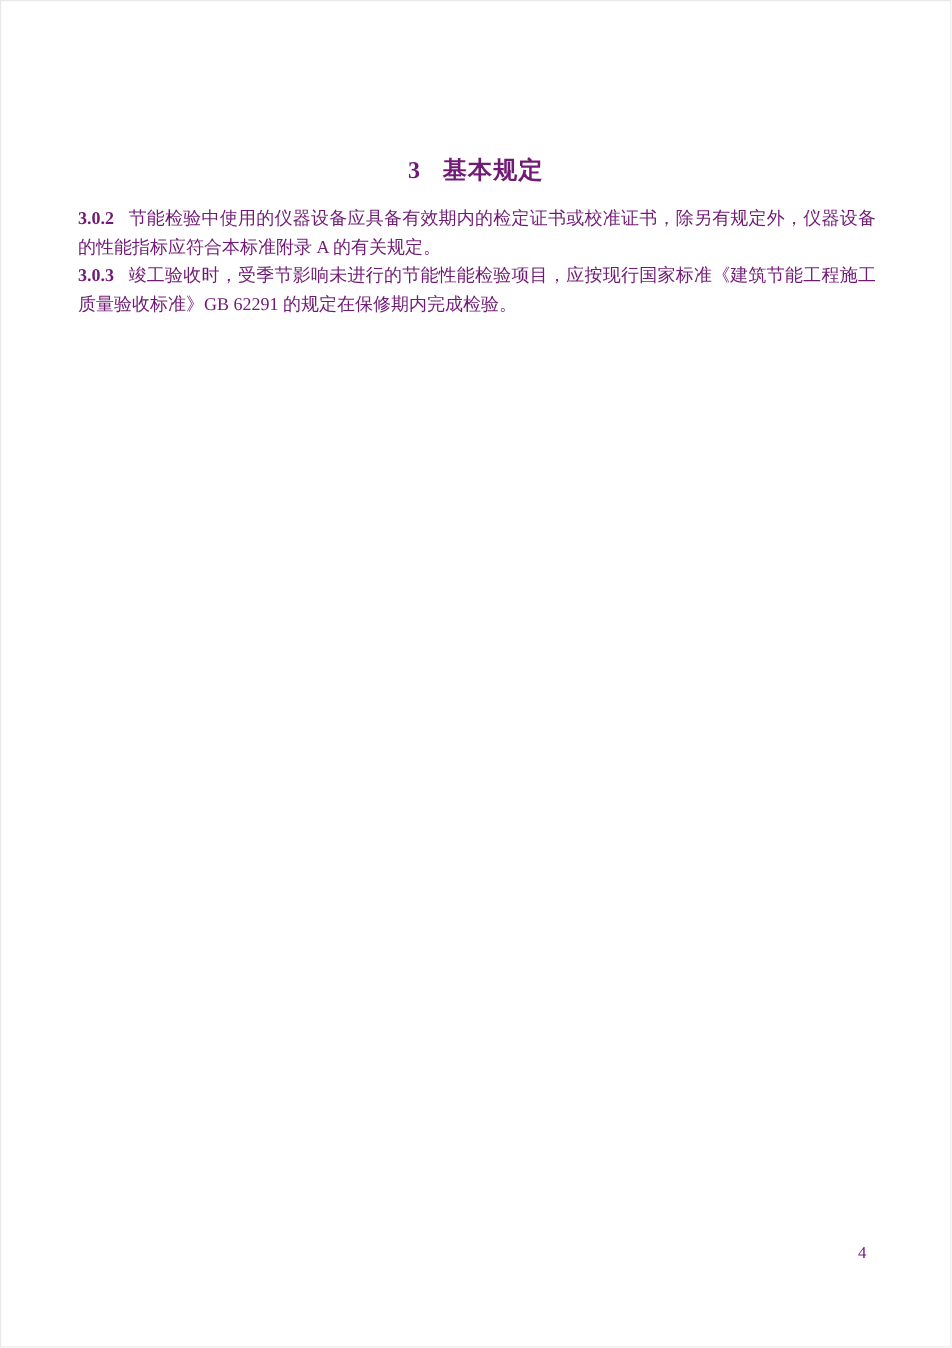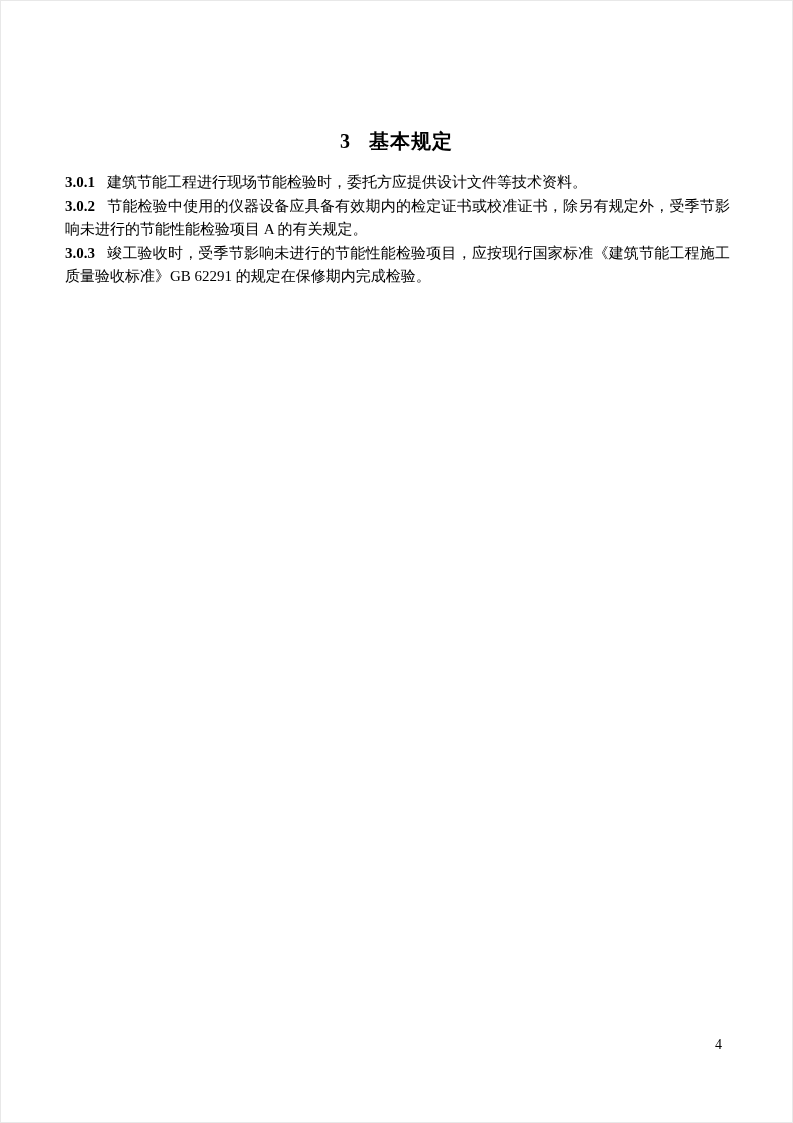--- a/index.html
+++ b/index.html
@@ -9,21 +9,21 @@
   }
   .page {
     position: relative;
     width: 791px;
     height: 1121px;
     background: #ffffff;
     border: 1px solid #e8e8e8;
     box-sizing: content-box;
     overflow: hidden;
     font-family: "Liberation Serif", "DejaVu Serif", serif;
-    color: #000000;
+    color: #701a75;
   }
   .heading {
     margin: 0;
     padding-top: 127px;
     text-align: center;
     font-family: "DejaVu Sans", "Liberation Sans", sans-serif;
     font-weight: bold;
     font-size: 20px;
     line-height: 26px;
     letter-spacing: 1px;
@@ -59,26 +59,23 @@
 <body>
 
 <div class="page">
 
   <h1 class="heading">
     <span class="heading-number">3</span><span>基本规定</span>
   </h1>
 
   <div class="content">
 
-    <p class="para">
-      <span class="clause-number">3.0.1</span><span>建筑节能工程进行现场节能检验时，委托方应提供设计文件等技术资料。</span>
-    </p>
 
     <p class="para">
-      <span class="clause-number">3.0.2</span><span>节能检验中使用的仪器设备应具备有效期内的检定证书或校准证书，除另有规定外，受季节影响未进行的节能性能检验项目 A 的有关规定。</span>
+      <span class="clause-number">3.0.2</span><span>节能检验中使用的仪器设备应具备有效期内的检定证书或校准证书，除另有规定外，仪器设备的性能指标应符合本标准附录 A 的有关规定。</span>
     </p>
 
     <p class="para">
       <span class="clause-number">3.0.3</span><span>竣工验收时，受季节影响未进行的节能性能检验项目，应按现行国家标准《建筑节能工程施工质量验收标准》GB 62291 的规定在保修期内完成检验。</span>
     </p>
 
   </div>
 
   <div class="page-number">4</div>
 

